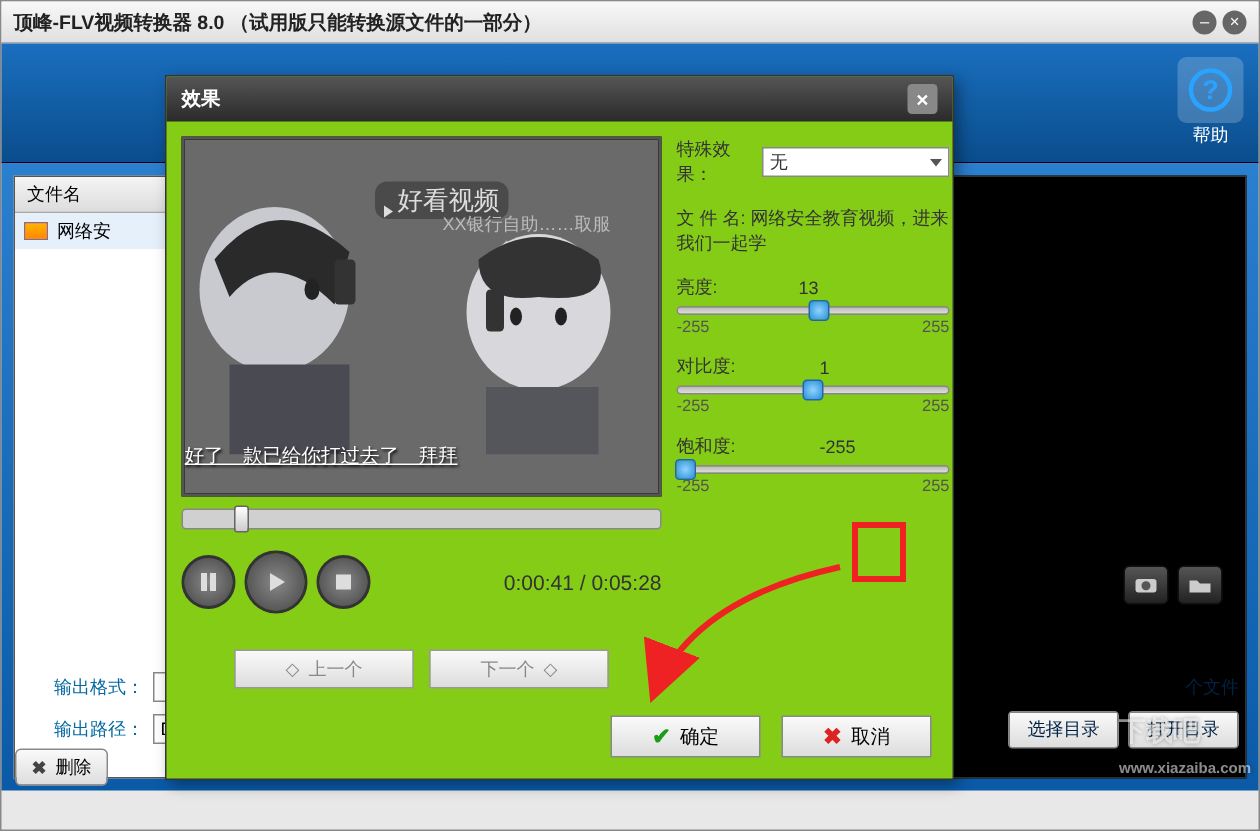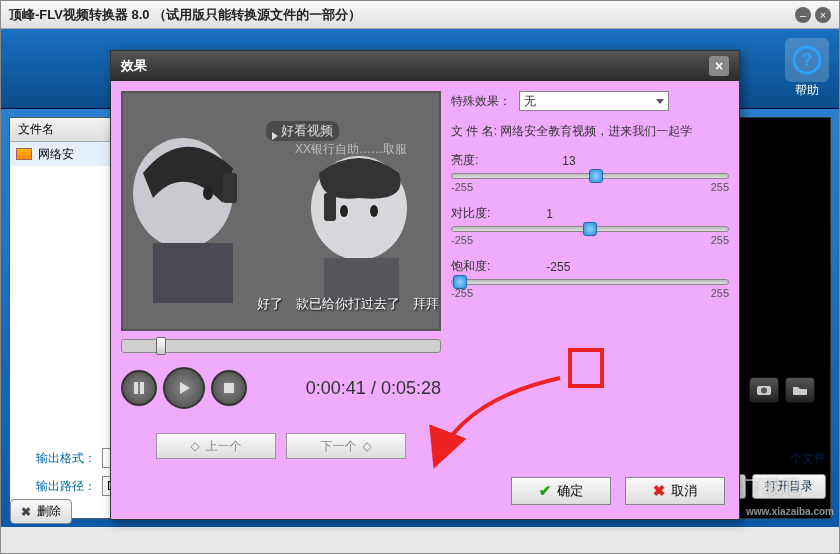--- a/index.html
+++ b/index.html
@@ -34,42 +34,42 @@
 .fields { position: absolute; bottom: 54px; left: 0; right: 0; padding: 8px 14px 0; }
 .field-row { display: flex; align-items: center; height: 28px; font-size: 12px; gap: 6px; color: #002244; }
 .field-row .lbl { color: #0369a1; margin-left: 22px; }
 .field-row input { height: 20px; border: 1px solid #888; padding: 0 4px; font-size: 12px; background: #fff; }
 .sec-btn { background: linear-gradient(#fafafa,#ddd); border: 1px solid #888; border-radius: 3px; padding: 3px 12px; font-size: 12px; cursor: pointer; }
 
 .statusbar { height: 26px; background: #eaeaea; border-top: 1px solid #aaa; display: flex; align-items: center; padding: 0 10px; font-size: 12px; gap: 10px; }
 .progress { flex: 1; height: 14px; background: #fff; border: 1px solid #999; }
 
 
-.dialog { position: absolute; left: 110px; top: 50px; width: 630px; background: #f0abfc; border: 1px solid #333; box-shadow: 3px 3px 10px rgba(0,0,0,.4); }
+.dialog { position: absolute; left: 110px; top: 50px; width: 526px; background: #84cc16; border: 1px solid #333; box-shadow: 3px 3px 10px rgba(0,0,0,.4); }
 .dlg-title { height: 30px; background: linear-gradient(#555,#2a2a2a); color: #fff; display: flex; align-items: center; padding: 0 10px; font-size: 13px; font-weight: bold; }
 .dlg-close { margin-left: auto; width: 20px; height: 20px; background: #888; border-radius: 3px; display: flex; align-items: center; justify-content: center; cursor: pointer; font-size: 14px; }
 .dlg-body { padding: 10px; display: flex; gap: 10px; }
 
 .preview-col { width: 320px; }
 .preview { width: 320px; height: 240px; background: #000; border: 2px solid #555; position: relative; overflow: hidden; }
 .cartoon { position: absolute; inset: 0; background: #6a6a6a; }
 .char-l { position: absolute; left: 0; top: 40px; width: 160px; height: 170px; }
 .char-r { position: absolute; right: 10px; top: 50px; width: 140px; height: 160px; }
-.subtitle { position: absolute; bottom: 16px; left: 0; right: 0; text-align: right; color: #fff; font-size: 13px; text-shadow: 1px 1px 2px #000; }
-.watermark { position: absolute; top: 28px; right: 100px; color: #ddd; font-size: 13px; background: rgba(0,0,0,.3); padding: 1px 6px; border-radius: 8px; display: flex; align-items: flex-end; gap: 3px; }
+.subtitle { position: absolute; bottom: 16px; left: 0; right: 0; text-align: left; color: #fff; font-size: 13px; text-shadow: 1px 1px 2px #000; text-decoration: underline; }
+.watermark { position: absolute; top: 28px; right: 100px; color: #ddd; font-size: 17px; background: rgba(0,0,0,.3); padding: 1px 6px; border-radius: 8px; display: flex; align-items: flex-end; gap: 3px; }
 .wm-ico { width: 0; height: 0; border-left: 6px solid #ddd; border-top: 4px solid transparent; border-bottom: 4px solid transparent; }
 .banner { position: absolute; top: 48px; left: 160px; right: 20px; color: #bbb; font-size: 12px; text-align: center; }
 
 .seek { margin-top: 8px; height: 14px; background: #d0d0d0; border: 1px solid #888; border-radius: 3px; position: relative; }
 .seek-thumb { position: absolute; left: 34px; top: -3px; width: 10px; height: 18px; background: linear-gradient(#fff,#ccc); border: 1px solid #666; border-radius: 2px; }
 
 .play-ctrls { margin-top: 14px; display: flex; align-items: center; gap: 6px; }
 .circ-btn { width: 36px; height: 36px; border-radius: 50%; background: radial-gradient(#888,#444); border: 2px solid #333; display: flex; align-items: center; justify-content: center; cursor: pointer; color: #ddd; }
 .circ-btn.big { width: 42px; height: 42px; }
-.time { margin-left: auto; font-size: 18px; color: #333; text-align: right; }
+.time { margin-left: auto; font-size: 14px; color: #333; text-align: right; }
 
 .nav-row { margin-top: 24px; display: flex; gap: 10px; justify-content: center; }
 .nav-btn { width: 120px; height: 26px; background: linear-gradient(#fafafa,#ddd); border: 1px solid #999; display: flex; align-items: center; justify-content: center; gap: 6px; font-size: 12px; cursor: pointer; color: #888; }
 
 .ctrl-col { flex: 1; font-size: 12px; color: #333; }
 .fn-row { margin-bottom: 12px; }
 .fn-val { display: flex; align-items: center; gap: 8px; margin-bottom: 2px; }
 .slider { position: relative; height: 6px; background: linear-gradient(#bbb,#ddd); border: 1px solid #888; border-radius: 3px; margin: 4px 0 2px; }
 .slider-thumb { position: absolute; top: -5px; width: 14px; height: 14px; background: radial-gradient(#8fd4ff,#2a8fd8); border: 1px solid #2266aa; border-radius: 3px; transform: translateX(-50%); }
 .slider-lbls { display: flex; justify-content: space-between; font-size: 11px; color: #555; }
@@ -235,21 +235,21 @@
       </div>
 
       <div class="fn-row">
         <span>文 件 名:</span>
         <span>网络安全教育视频，进来我们一起学</span>
       </div>
 
       <div class="fn-row">
         <div class="fn-val">
             <span>亮度:</span>
-            <span style="margin-left:76px">13</span>
+            <span style="margin-left:46px">13</span>
           </div>
         <div class="slider">
             <div class="slider-thumb" style="left:52%"></div>
           </div>
         <div class="slider-lbls">
             <span>-255</span>
             <span>255</span>
           </div>
       </div>
 

